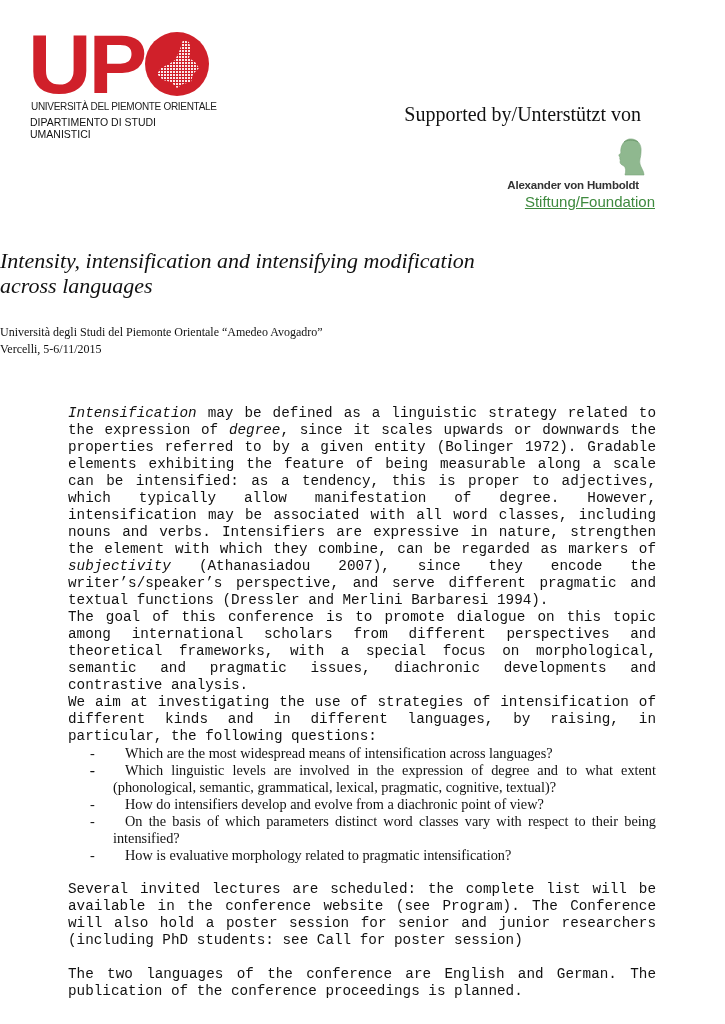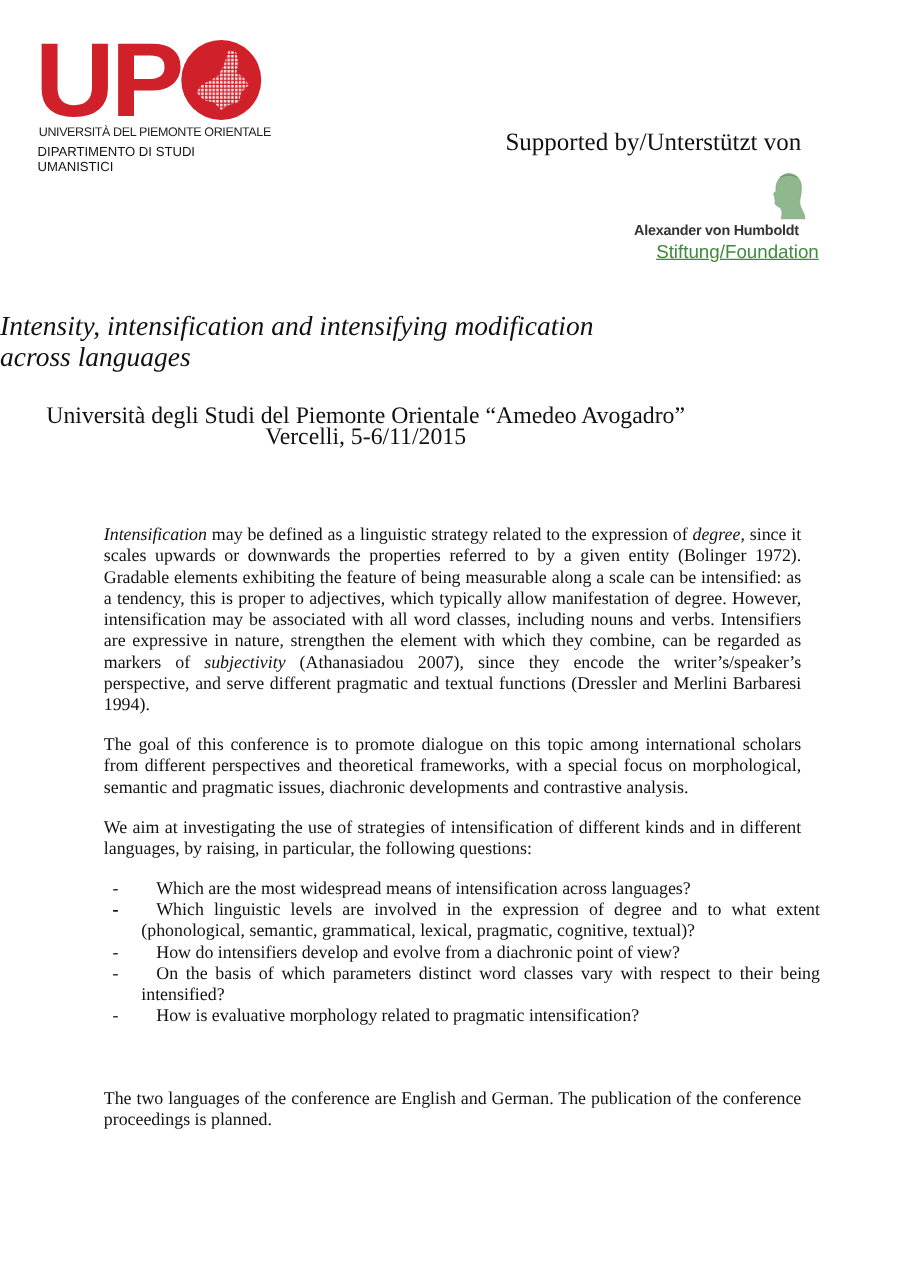--- a/index.html
+++ b/index.html
@@ -24,26 +24,26 @@
   .humboldt { position: absolute; left: 515px; top: 137px; width: 140px; height: 70px; }
   .humboldt-head { position: absolute; left: 100px; top: 0; width: 30px; height: 40px; }
   .humboldt-name { position: absolute; right: 16px; top: 42px; font-family: "Liberation Sans", sans-serif;
                    font-weight: bold; font-size: 11.5px; color: #333; white-space: nowrap; letter-spacing: -0.2px; }
   .humboldt-sub { position: absolute; right: 0; top: 56px; font-family: "Liberation Sans", sans-serif;
                   font-size: 15px; color: #3e8a3e; white-space: nowrap; text-decoration: underline; }
 
   
   .title { position: absolute; left: 0; width: 725px; top: 248px; text-align: left; font-style: italic;
            font-size: 22px; line-height: 25px; color: #111; }
-  .venue { position: absolute; left: 0; width: 585px; top: 324px; text-align: center; font-size: 19px; line-height: 17px; }
+  .venue { position: absolute; left: 0; width: 585px; top: 324px; font-size: 12px; line-height: 17px; }
 
   
   .body { position: absolute; left: 68px; top: 405px; width: 588px; font-size: 14.3px; line-height: 17px;
           text-align: justify; color: #111; }
-  .body p { margin: 15px; }
+  .body p { margin: 0; font-family: Liberation Mono, monospace; }
   .body .gap { height: 17px; }
   .q-list { list-style: none; margin: 0; padding: 0; }
   .q-item { position: relative; padding-left: 45px; text-indent: 12px; text-align: justify; }
   .q-dash { position: absolute; left: 22px; top: 0; text-indent: 0; }
 </style>
 </head>
 <body>
 
 <div class="upo-logo">
   <div class="upo-letters">UP</div>
@@ -90,15 +90,16 @@
   <p>We aim at investigating the use of strategies of intensification of different kinds and in different languages, by raising, in particular, the following questions:</p>
   <ul class="q-list">
     <li class="q-item"><span class="q-dash">-</span><span>Which are the most widespread means of intensification across languages?</span></li>
     <li class="q-item"><span class="q-dash">-</span></li>
     <li class="q-item"><span class="q-dash">-</span><span>Which linguistic levels are involved in the expression of degree and to what extent (phonological, semantic, grammatical, lexical, pragmatic, cognitive, textual)?</span></li>
     <li class="q-item"><span class="q-dash">-</span><span>How do intensifiers develop and evolve from a diachronic point of view?</span></li>
     <li class="q-item"><span class="q-dash">-</span><span>On the basis of which parameters distinct word classes vary with respect to their being intensified?</span></li>
     <li class="q-item"><span class="q-dash">-</span><span>How is evaluative morphology related to pragmatic intensification?</span></li>
   </ul>
   <div class="gap"></div>
+  <p>Several invited lectures are scheduled: the complete list will be available in the conference website (see Program). The Conference will also hold a poster session for senior and junior researchers (including PhD students: see Call for poster session)</p>
   <div class="gap"></div>
   <p>The two languages of the conference are English and German. The publication of the conference proceedings is planned.</p>
 </div>
 
 </body></html>

